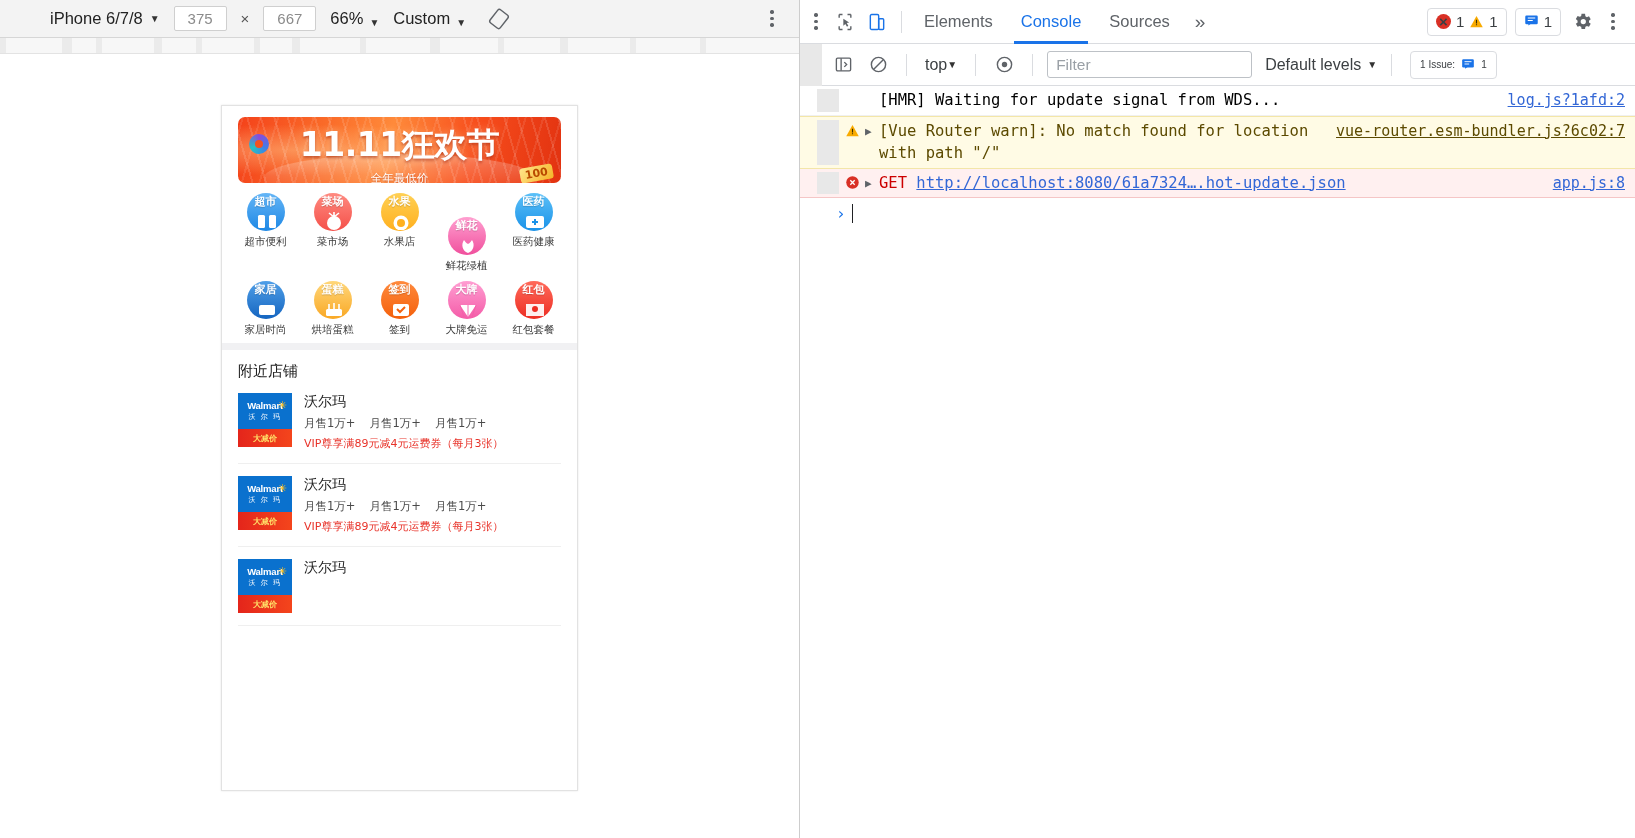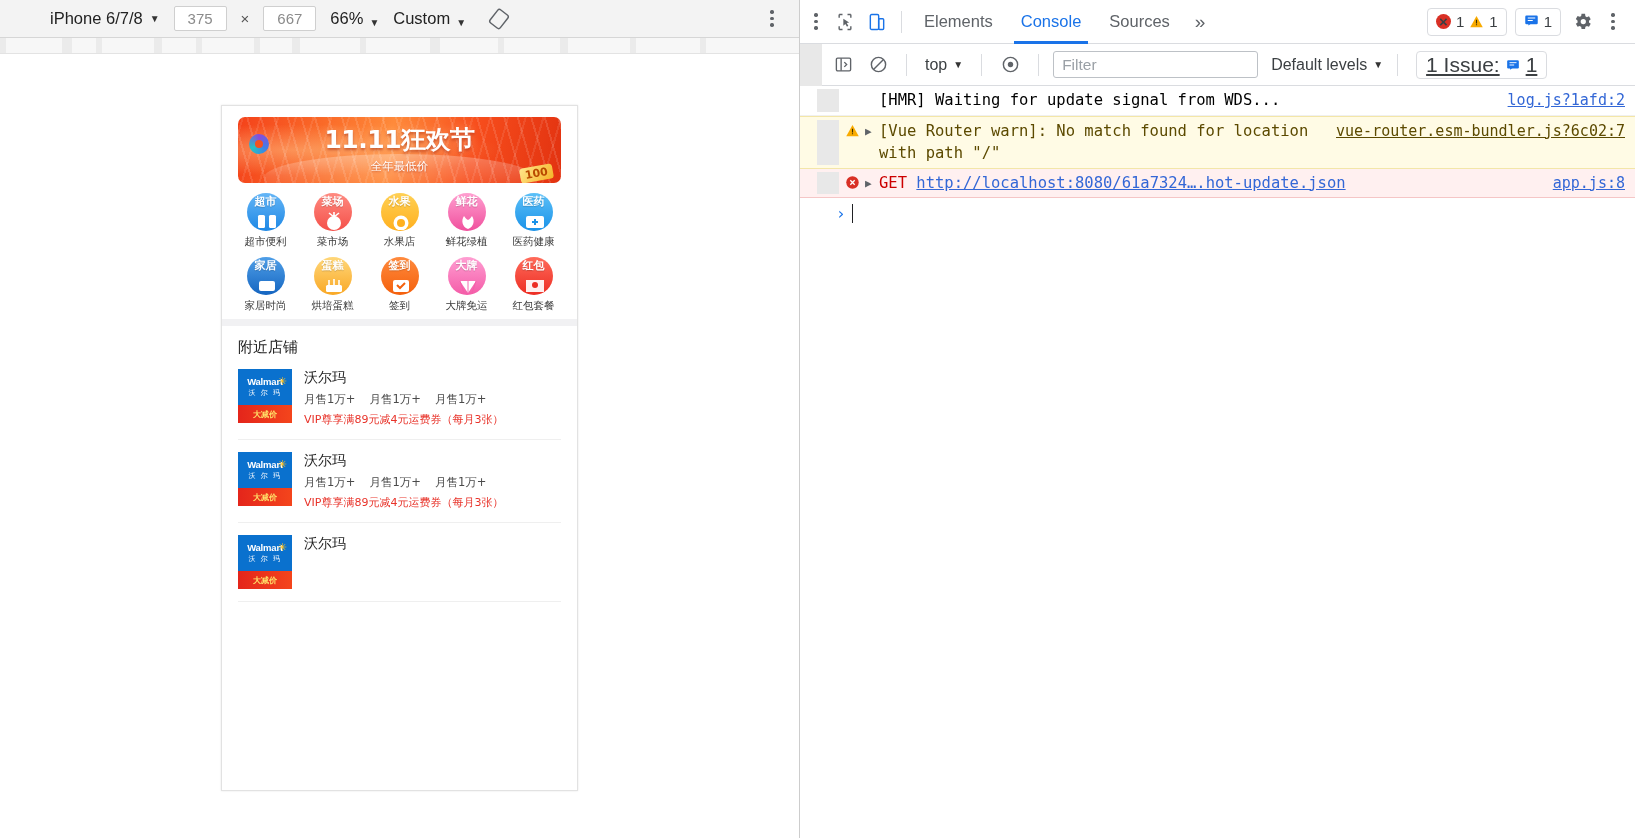--- a/index.html
+++ b/index.html
@@ -95,21 +95,21 @@
       repeating-linear-gradient(74deg, rgba(255,255,255,.12) 0 2px, rgba(255,255,255,0) 2px 13px),
       repeating-linear-gradient(-74deg, rgba(255,255,255,.09) 0 2px, rgba(255,255,255,0) 2px 17px);
   }
   .banner::after {
     content: ""; position: absolute; left: 8%; right: 8%; top: 56%; bottom: -16%;
     background: linear-gradient(180deg, rgba(255,255,255,.28), rgba(255,255,255,0));
     border-radius: 50% 50% 0 0 / 60% 60% 0 0;
   }
   .bn-txt { position: relative; z-index: 3; text-align: center; padding-top: 6px; }
   .bn-main {
-    font-size: 25px; font-weight: bold; color: #fff;
+    font-size: 33px; font-weight: bold; color: #fff;
     font-family: "DejaVu Sans", sans-serif; letter-spacing: -.5px;
     text-shadow: 0 2px 3px rgba(150,20,0,.5), 0 0 8px rgba(255,220,170,.45);
   }
   .bn-sub {
     font-size: 11.5px; color: #fff; font-family: "DejaVu Sans", sans-serif;
     margin-top: 3px; text-shadow: 0 1px 2px rgba(160,30,0,.55);
   }
   .bn-coin {
     position: absolute; z-index: 4; right: 8px; bottom: 2px;
     font-size: 11px; font-weight: bold; color: #b94a00;
@@ -143,21 +143,21 @@
     font-size: 11px; color: #fff; font-weight: bold;
     font-family: "DejaVu Sans", sans-serif; line-height: 1;
     position: relative; z-index: 2; text-shadow: 0 1px 1px rgba(0,0,0,.18);
   }
   .glyph { position: absolute; z-index: 1; left: 0; right: 0; bottom: 1px; height: 20px; }
   .cat-lb { font-size: 10.5px; color: #3a3a3a; font-family: "DejaVu Sans", sans-serif; white-space: nowrap; }
 
   .ic-chaoshi { background: linear-gradient(180deg,#64b5f6,#1e88e5); }
   .ic-caichang { background: linear-gradient(180deg,#ff8a80,#f4514a); }
   .ic-shuiguo { background: linear-gradient(180deg,#ffd054,#ffb01f); }
-  .ic-xianhua { background: linear-gradient(180deg,#ff9fd0,#f0509d); }
+  .ic-xianhua { background: linear-gradient(180deg,#ff9fd0,#f0509d); margin-top: 24px; }
   .ic-yiyao   { background: linear-gradient(180deg,#5bc0f8,#1a92e8); }
   .ic-jiaju   { background: linear-gradient(180deg,#4f9fe8,#1565c0); }
   .ic-dangao  { background: linear-gradient(180deg,#ffd77a,#f9a825); }
   .ic-qiandao { background: linear-gradient(180deg,#ff8a3d,#f4600c); }
   .ic-dapai   { background: linear-gradient(180deg,#ff9ed2,#f45ca8); }
   .ic-hongbao { background: linear-gradient(180deg,#ff6a5a,#ec2d23); }
 
   .divider-gap { height: 7px; background: #f1f1f3; }
 
   .stores { padding: 12px 16px 0 16px; flex: 1; overflow: hidden; }
@@ -243,33 +243,33 @@
     align-items: center; justify-content: center; gap: 3px;
   }
   .dev-kebab-right i { width: 3.4px; height: 3.4px; border-radius: 50%; background: #5f6368; }
 
   .console-toolbar {
     height: 42px; display: flex; align-items: center; gap: 7px;
     padding: 0 10px 0 0; border-bottom: 1px solid #dadce0; background: #fff;
   }
   .ct-grip { width: 22px; height: 42px; background: #e8e8e8; flex: 0 0 22px; }
   .ct-btn { width: 28px; height: 28px; display: flex; align-items: center; justify-content: center; }
-  .ct-sel { display: flex; align-items: center; gap: 6px; font-size: 16px; color: #3c4043; padding: 0 4px; }
+  .ct-sel { display: flex; align-items: center; font-size: 16px; color: #3c4043; padding: 0 4px; }
   .filter-input {
     flex: 0 0 205px; height: 27px; border: 1px solid #bdc1c6; border-radius: 3px;
     background: #fff; display: flex; align-items: center; padding: 0 8px;
   }
   .filter-input span { font-size: 15.5px; color: #9aa0a6; }
   .levels { display: flex; align-items: center; gap: 6px; font-size: 16px; color: #3c4043; margin-left: 6px; white-space: nowrap; }
   .issues-box {
     display: flex; align-items: center; gap: 6px;
     border: 1px solid #dadce0; border-radius: 4px; padding: 3px 9px; height: 28px;
     margin-left: 4px; white-space: nowrap;
   }
-  .issues-box span { font-size: 21px; color: #3c4043; text-decoration: underline; }
+  .issues-box span { font-size: 10px; color: #3c4043; }
 
   .console-body { flex: 1; overflow: hidden; background: #fff; position: relative; }
   .msg {
     display: flex; align-items: flex-start;
     padding: 3px 10px 3px 17px;
     border-bottom: 1px solid #f0f0f0;
     font-family: "DejaVu Sans Mono", monospace;
     font-size: 15.5px; line-height: 1.45;
     position: relative;
   }

